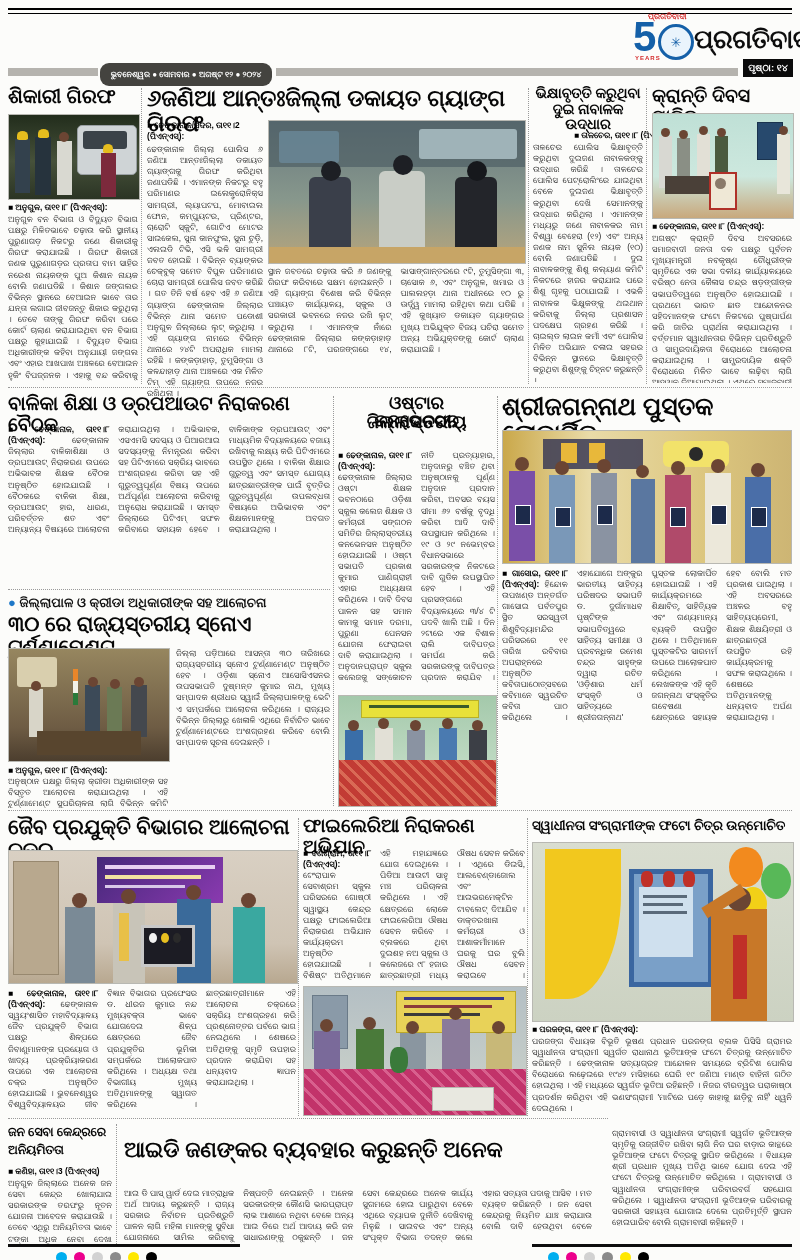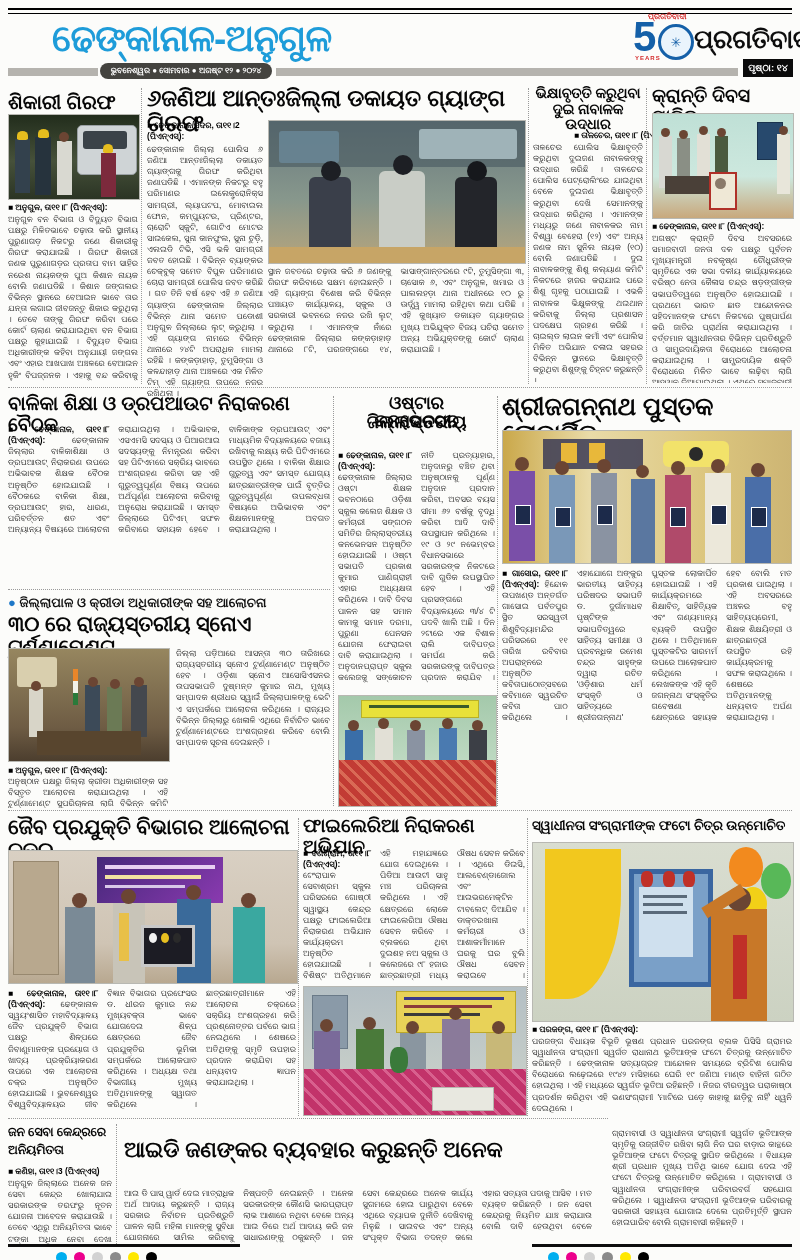--- a/index.html
+++ b/index.html
@@ -22,38 +22,37 @@
   .head-circ{position:absolute;border-radius:50%;background:#6b4533;}
 </style>
 </head>
 <body>
 
 <div class="page">
 
   <div class="abs" style="left:8px;top:8px;width:784px;border-top:2.5px solid #000;"></div>
   <div class="abs" style="left:8px;top:13px;width:784px;border-top:1px solid #000;"></div>
 
-  <div class="abs" style="left:52px;top:18px;width:300px;font-size:37px;font-weight:800;color:#1e9cd9;letter-spacing:-1px;">ଢେଙ୍କାନାଳ-ଅନୁଗୁଳ</div>
 
   <div class="graybar" style="left:8px;top:68px;width:90px;"></div>
-  <div class="abs" style="left:100px;top:63px;width:172px;height:16px;background:#44433f;border-radius:9px;color:#fff;
+  <div class="abs" style="left:100px;top:63px;width:172px;height:23px;background:#44433f;border-radius:9px;color:#fff;
               font-size:8px;font-weight:700;display:flex;align-items:center;justify-content:center;">ଭୁବନେଶ୍ୱର ● ସୋମବାର ● ଅଗଷ୍ଟ ୧୨ ● ୨୦୨୪</div>
   <div class="graybar" style="left:276px;top:68px;width:462px;"></div>
 
   <div class="abs" style="left:648px;top:12px;font-size:8px;font-weight:700;color:#d42a2a;">ପ୍ରଗତିବାଦୀ</div>
   <div class="abs" style="left:633px;top:16px;font-size:42px;font-weight:800;color:#1560a8;line-height:1;">5</div>
   <div class="abs" style="left:658px;top:24px;width:30px;height:30px;border-radius:50%;border:3px solid #1560a8;background:#eaf4fc;
               display:flex;align-items:center;justify-content:center;font-size:13px;color:#1560a8;">✳</div>
   <div class="abs" style="left:635px;top:55px;font-size:6px;font-weight:700;color:#d42a2a;letter-spacing:1px;">YEARS</div>
   <div class="abs" style="left:694px;top:24px;font-size:26px;font-weight:900;color:#0d0d0d;letter-spacing:-0.5px;">ପ୍ରଗତିବାଦୀ</div>
   <div class="abs" style="left:743px;top:59px;width:50px;height:18px;background:#0a0a0a;color:#fff;font-size:9.5px;font-weight:700;
               display:flex;align-items:center;justify-content:center;">ପୃଷ୍ଠା: ୧୪</div>
 
   <div>
-    <div class="abs hl" style="left:8px;top:92px;width:130px;font-size:20px;">ଶିକାରୀ ଗିରଫ</div>
+    <div class="abs hl" style="left:8px;top:86px;width:130px;font-size:20px;">ଶିକାରୀ ଗିରଫ</div>
     <div class="photo" style="left:8px;top:114px;width:130px;height:84px;background:linear-gradient(180deg,#222d1c 0%,#46513a 55%,#2b3424 100%);">
       <div class="pe" style="left:68px;top:10px;width:58px;height:48px;background:#cfd4d6;border-radius:5px;border:1px solid #9aa0a4;"></div>
       <div class="pe" style="left:74px;top:16px;width:44px;height:18px;background:#3a4248;border-radius:3px;"></div>
       <div class="pe" style="left:6px;top:24px;width:15px;height:54px;background:#33414d;"></div>
       <div class="pe" style="left:8px;top:16px;width:11px;height:9px;background:#e6bd1e;border-radius:50% 50% 20% 20%;"></div>
       <div class="pe" style="left:26px;top:22px;width:16px;height:58px;background:#26333d;"></div>
       <div class="pe" style="left:29px;top:14px;width:11px;height:9px;background:#e6bd1e;border-radius:50% 50% 20% 20%;"></div>
       <div class="pe" style="left:48px;top:26px;width:15px;height:54px;background:#d9d9d1;"></div>
       <div class="head-circ" style="left:50px;top:17px;width:10px;height:10px;"></div>
       <div class="pe" style="left:92px;top:38px;width:15px;height:44px;background:#7c2a3c;"></div>

